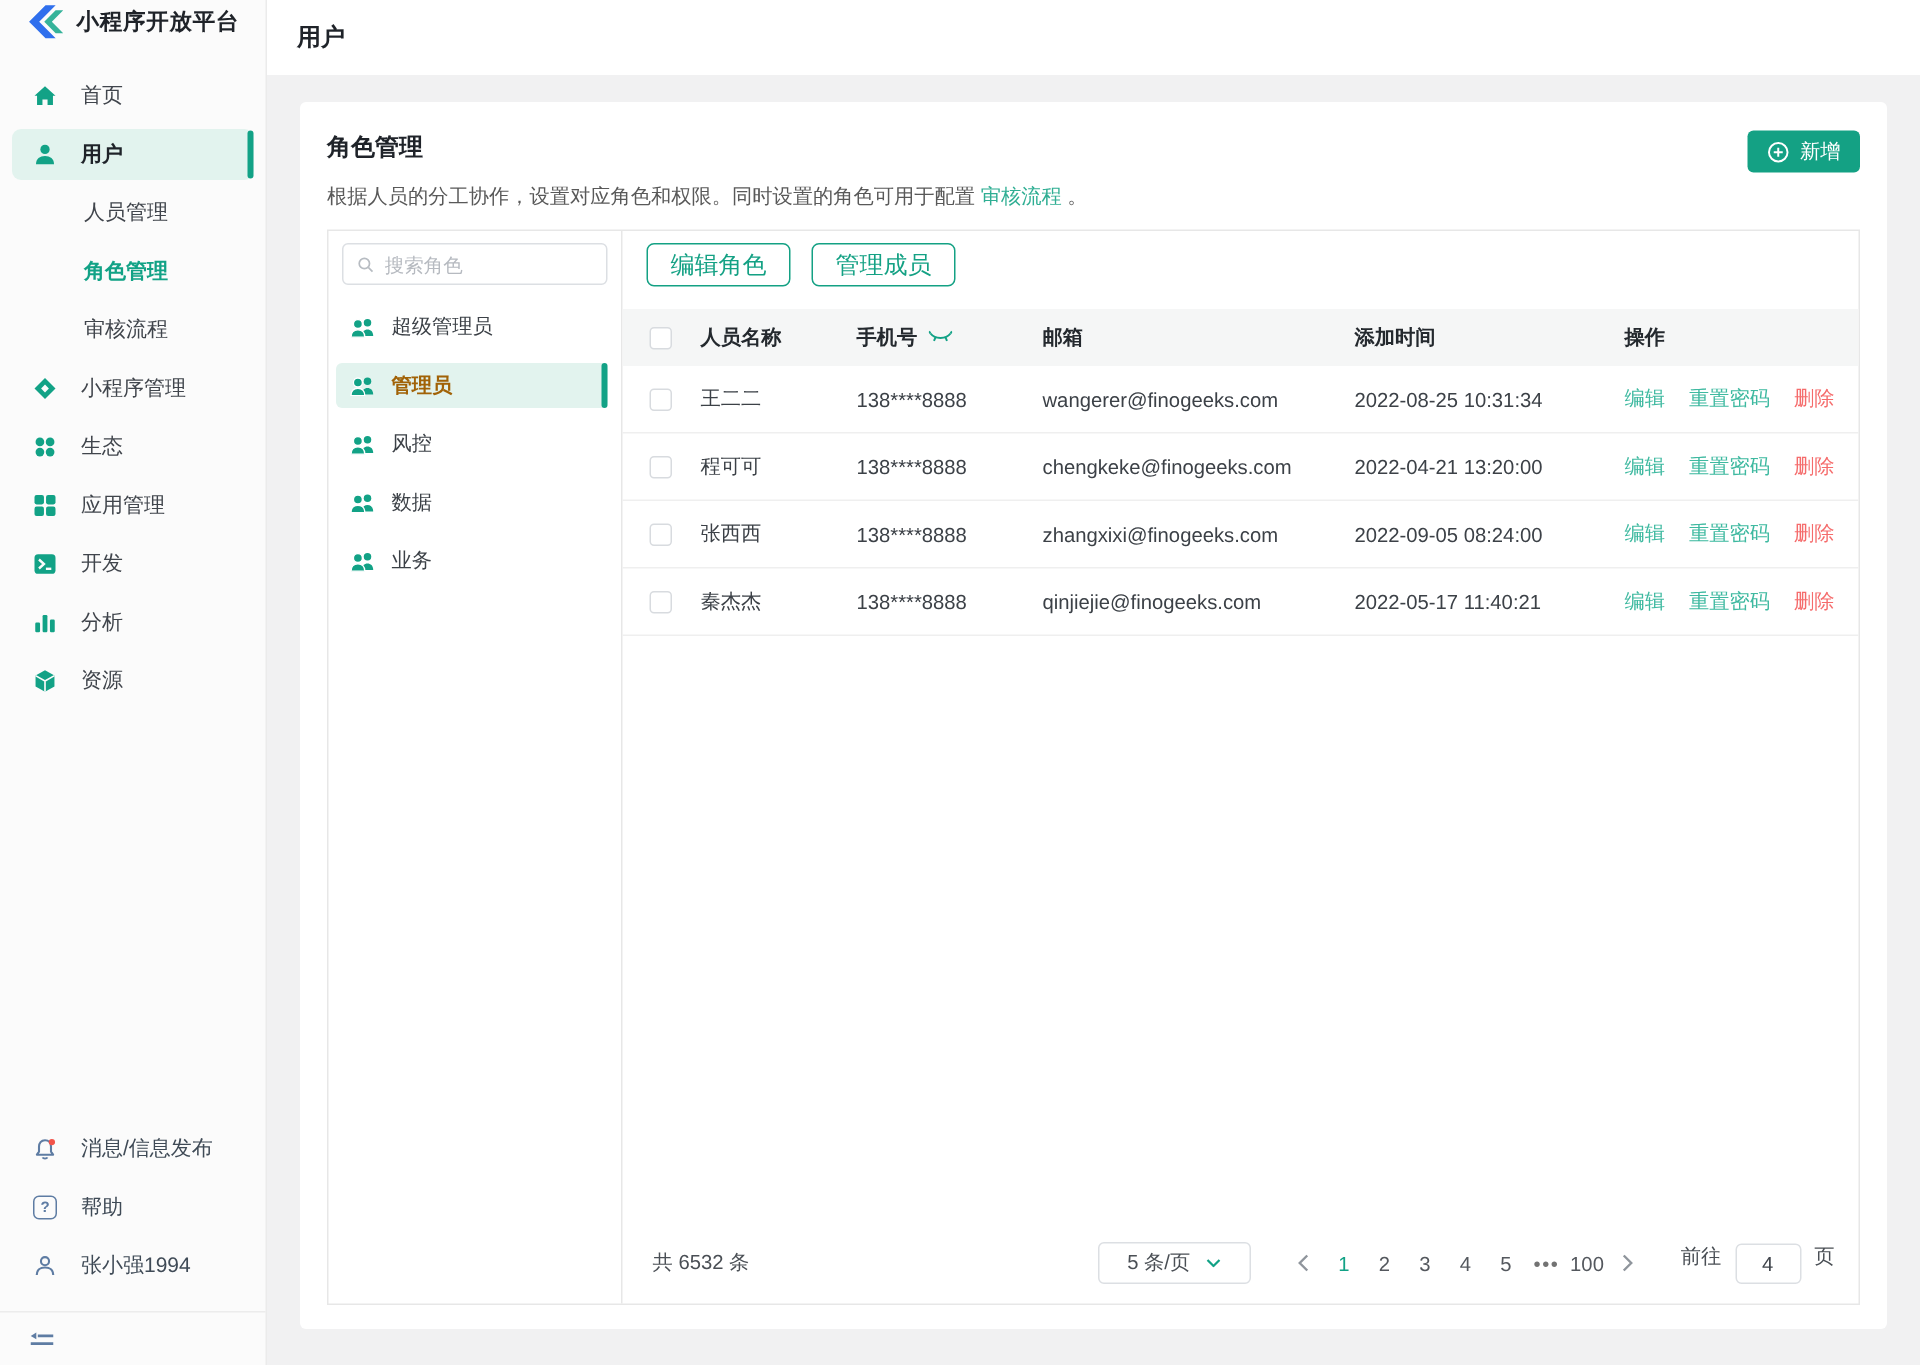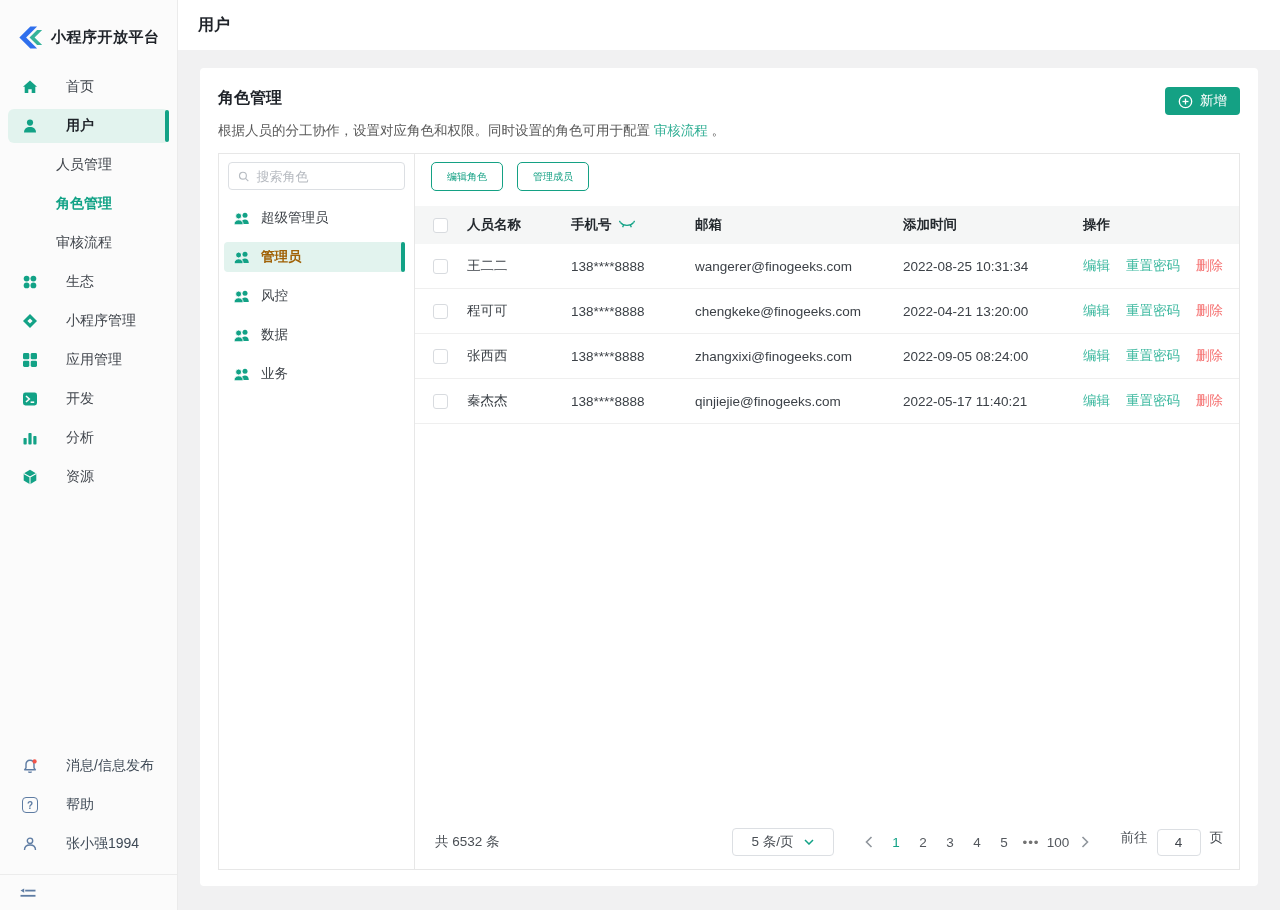--- a/index.html
+++ b/index.html
@@ -8,25 +8,25 @@
     font-family:"Liberation Sans","DejaVu Sans",sans-serif;
     background:#f1f1f2; color:#3c4147; display:flex; font-size:14px;
   }
   svg { display:block; }
 
   
   .sidebar {
     width:178px; background:#fbfbfb; border-right:1px solid #ebebeb;
     display:flex; flex-direction:column; flex-shrink:0;
   }
-  .brand { display:flex; align-items:center; gap:8px; padding:24px 0 10px 16px; }
+  .brand { display:flex; align-items:center; gap:8px; padding:1px 0 10px 16px; }
   .brand-title { font-size:15px; font-weight:bold; color:#1f2329; letter-spacing:.5px; white-space:nowrap; }
   .nav { padding-top:9px; }
   .nav-item {
-    height:34px; margin:0 8px 5px 8px; display:flex; align-items:center; gap:28px;
+    height:34px; margin:0 8px 5px 8px; display:flex; align-items:center; gap:16px;
     padding-left:14px; border-radius:6px; color:#40454c; cursor:pointer; position:relative;
   }
   .nav-item .ic { width:16px; height:16px; color:#12a286; flex-shrink:0; }
   .nav-item.active { background:#e2f3ee; font-weight:bold; color:#1f2329; }
   .nav-item.active::after {
     content:""; position:absolute; right:0; top:1px; bottom:1px; width:4px;
     background:#12a286; border-radius:2px;
   }
   .nav-sub { padding-left:48px; }
   .nav-sub.current { color:#12a286; font-weight:bold; }
@@ -77,21 +77,21 @@
   .role-item.active::after {
     content:""; position:absolute; right:0; top:0; bottom:0; width:4px;
     background:#12a286; border-radius:2px;
   }
 
   
   .table-pane { flex:1; display:flex; flex-direction:column; min-width:0; }
   .btn-row { margin:8px 0 0 16px; display:flex; gap:14px; }
   .btn-outline {
     height:29px; padding:4px 15px; background:#fff; border:1px solid #14a184; color:#14a184;
-    border-radius:5px; font-size:10px; cursor:pointer; font-family:inherit;
+    border-radius:5px; font-size:16px; cursor:pointer; font-family:inherit;
   }
   .tgrid { display:grid; grid-template-columns:52px 104px 124px 208px 180px 1fr; align-items:center; }
   .thead { margin-top:15px; height:38px; background:#f5f6f6; font-weight:bold; font-size:13.5px; color:#24292e; }
   .trow { height:45px; border-bottom:1px solid #efefef; font-size:13.5px; color:#3c4147; }
   .cb { width:15px; height:15px; border:1px solid #d8dbdf; border-radius:3px; background:#fff; margin-left:18px; cursor:pointer; }
   .cell-phone-h { display:flex; align-items:center; gap:7px; }
   .ops { display:flex; gap:16px; }
   .op { cursor:pointer; color:#3eb9a0; }
   .op.danger { color:#f56c6c; }
 
@@ -234,29 +234,29 @@
       <span>人员管理</span>
     </div>
     <div class="nav-item nav-sub current">
       <span>角色管理</span>
     </div>
     <div class="nav-item nav-sub">
       <span>审核流程</span>
     </div>
     <div class="nav-item">
       <svg class="ic">
+          <use href="#i-diamond"></use>
+        </svg>
+      <span>小程序管理</span>
+    </div>
+    <div class="nav-item">
+      <svg class="ic">
           <use href="#i-eco"></use>
         </svg>
       <span>生态</span>
-    </div>
-    <div class="nav-item">
-      <svg class="ic">
-          <use href="#i-diamond"></use>
-        </svg>
-      <span>小程序管理</span>
     </div>
     <div class="nav-item">
       <svg class="ic">
           <use href="#i-apps"></use>
         </svg>
       <span>应用管理</span>
     </div>
     <div class="nav-item">
       <svg class="ic">
           <use href="#i-dev"></use>

